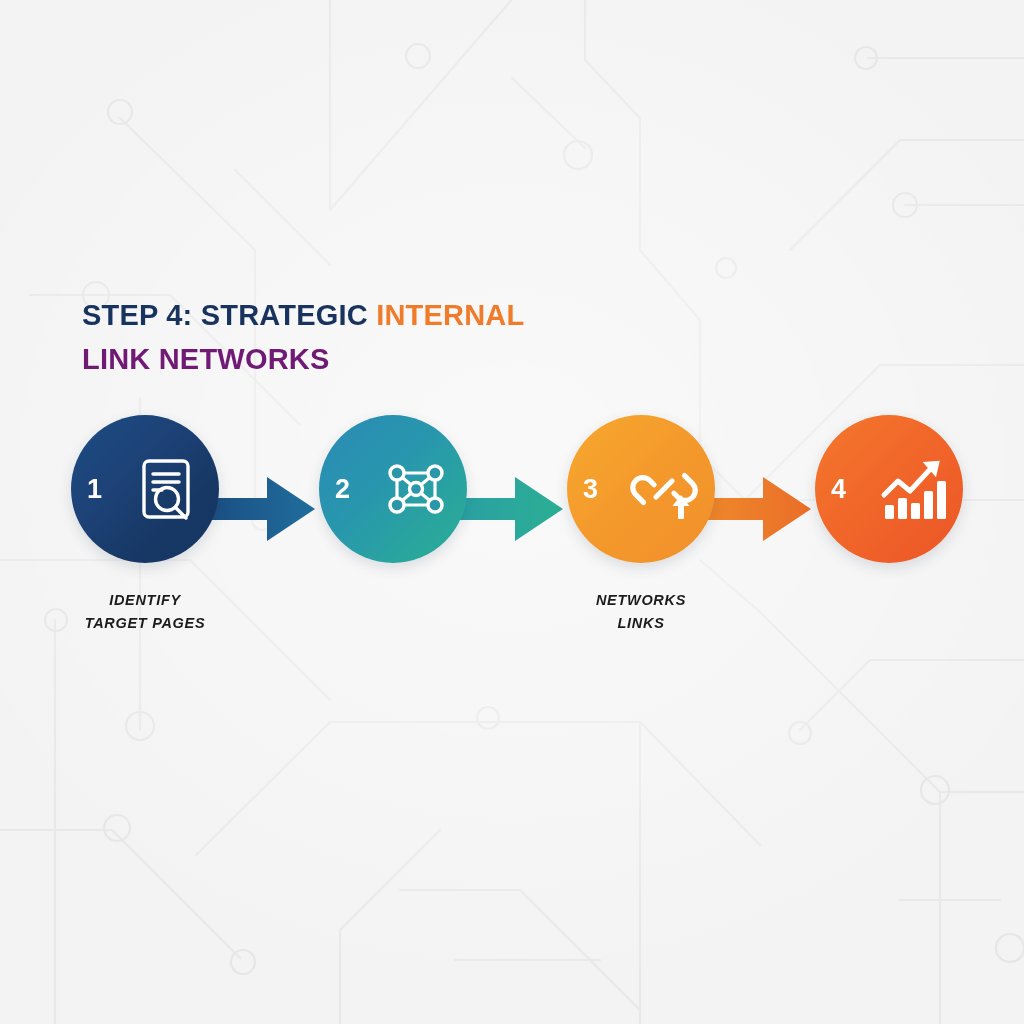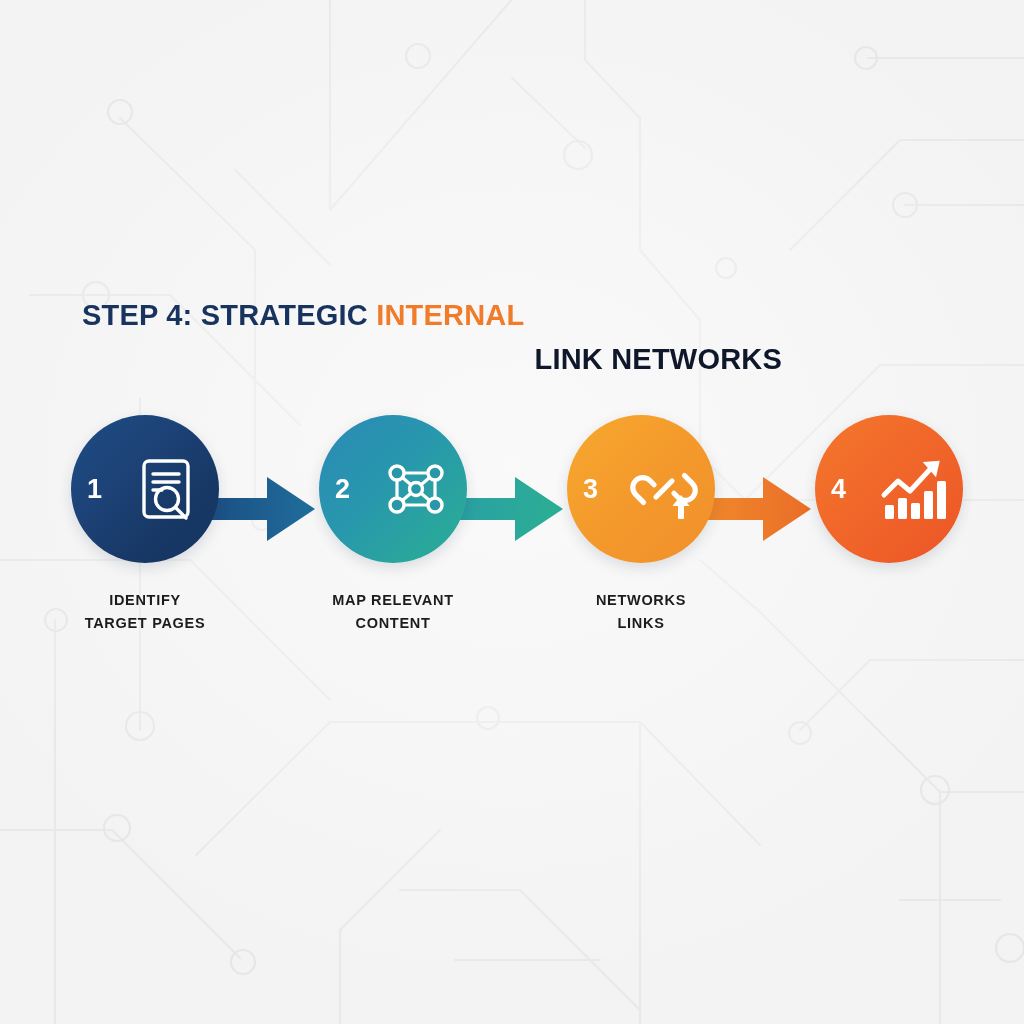--- a/index.html
+++ b/index.html
@@ -54,21 +54,21 @@
     font-weight: bold;
     letter-spacing: 0.2px;
     line-height: 44px;
     color: #1a3a66;
     white-space: nowrap;
   }
   .title-accent {
     color: #f07c2b;
   }
   .t-grad-1 { color: #18335e; }
-  .t-grad-2 { color: #0f172a; text-align: right; }
+  .t-grad-2 { color: #701a75; }
 
   
   #steps-row {
     position: absolute;
     left: 0;
     top: 415px;
     width: 1024px;
     height: 250px;
   }
 
@@ -131,20 +131,21 @@
   }
 
   .step-label {
     margin-top: 26px;
     font-size: 14.5px;
     font-weight: bold;
     letter-spacing: 0.7px;
     line-height: 23px;
     color: #1c1c1c;
     white-space: pre-line;
+    font-style: italic;
   }
 
   
   .arrow {
     position: absolute;
     top: 56px;
     width: 118px;
     height: 76px;
   }
   .arrow-1 { left: 197px; }
@@ -279,22 +280,20 @@
           </g>
           <g fill="#2a96a9" stroke="#ffffff" stroke-width="3.4">
             <circle cx="17" cy="20" r="7"></circle>
             <circle cx="55" cy="20" r="7"></circle>
             <circle cx="17" cy="52" r="7"></circle>
             <circle cx="55" cy="52" r="7"></circle>
             <circle cx="36" cy="36" r="6.5"></circle>
           </g>
         </svg>
       </div>
-      <div class="step-label">MAP RELEVANT
-CONTENT</div>
     </div>
 
     <div class="step step-3">
       <div class="circle-wrap">
         <div class="circle circle-3"></div>
         <div class="step-num">3</div>
         <svg class="step-icon" viewBox="0 0 72 72" xmlns="http://www.w3.org/2000/svg">
           <g fill="none" stroke="#ffffff" stroke-width="5.2" stroke-linecap="round">
             <path d="M 41 12 L 52 12 A 10 10 0 0 1 52 32 L 46 32" transform="rotate(45 36 36)"></path>
             <path d="M 31 60 L 20 60 A 10 10 0 0 1 20 40 L 26 40" transform="rotate(45 36 36)"></path>

